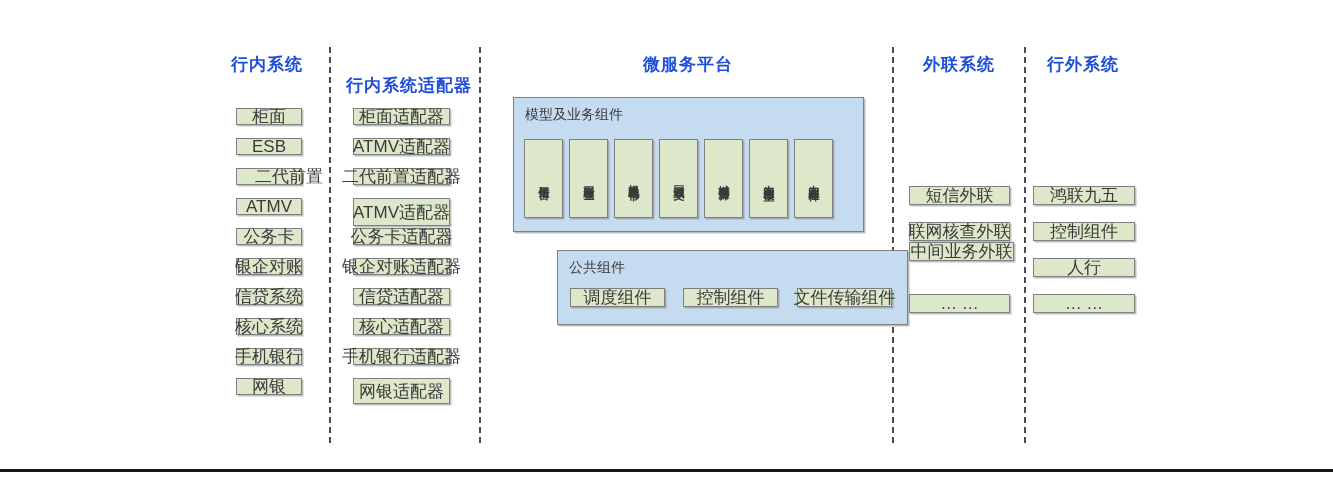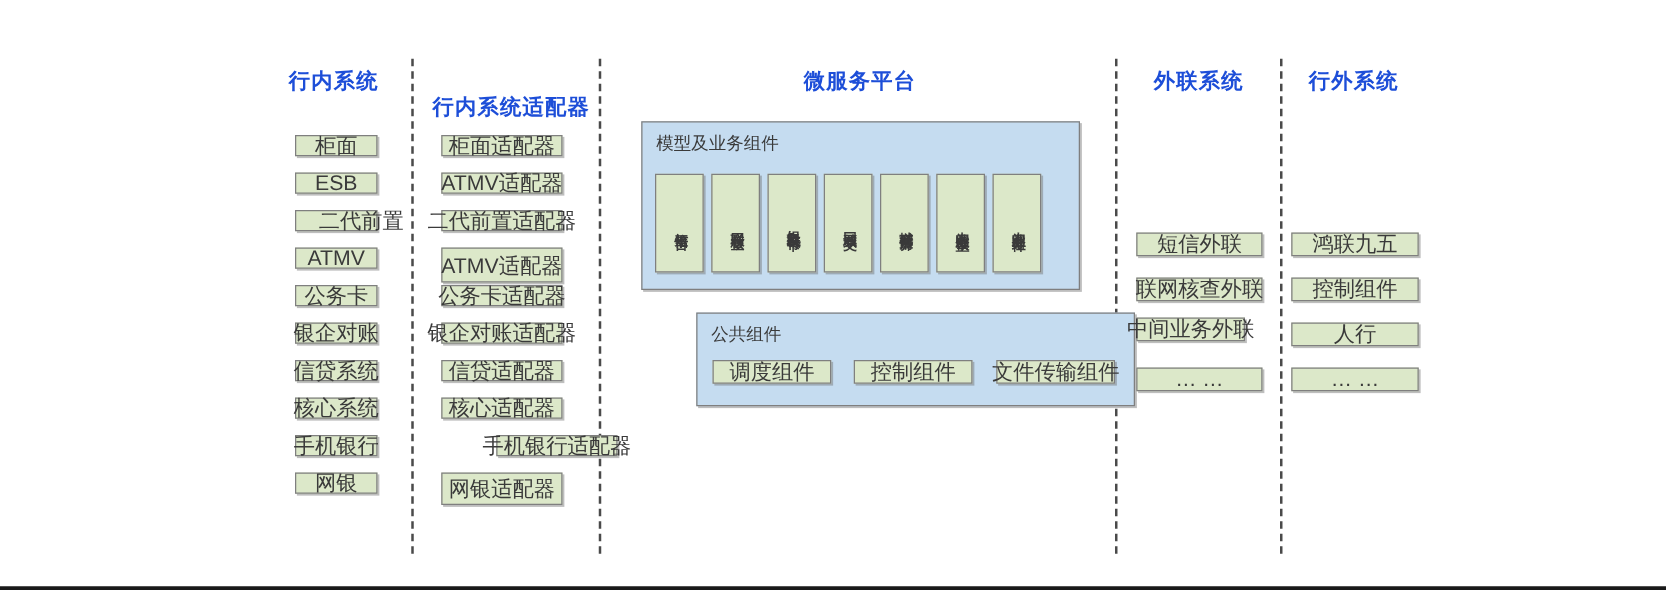--- a/index.html
+++ b/index.html
@@ -72,21 +72,21 @@
   <div class="gbox" style="left:236px;top:378px;width:66px;height:17px;">网银</div>
 
   <div class="gbox" style="left:353px;top:108px;width:97px;height:17px;">柜面适配器</div>
   <div class="gbox" style="left:353px;top:138px;width:97px;height:17px;">ATMV适配器</div>
   <div class="gbox" style="left:353px;top:168px;width:97px;height:17px;">二代前置适配器</div>
   <div class="gbox" style="left:353px;top:198px;width:97px;height:28px;">ATMV适配器</div>
   <div class="gbox" style="left:353px;top:228px;width:97px;height:17px;">公务卡适配器</div>
   <div class="gbox" style="left:353px;top:258px;width:97px;height:17px;">银企对账适配器</div>
   <div class="gbox" style="left:353px;top:288px;width:97px;height:17px;">信贷适配器</div>
   <div class="gbox" style="left:353px;top:318px;width:97px;height:17px;">核心适配器</div>
-  <div class="gbox" style="left:353px;top:348px;width:97px;height:17px;margin-left:44px;">手机银行适配器</div>
+  <div class="gbox" style="left:353px;top:348px;width:97px;height:17px;">手机银行适配器</div>
   <div class="gbox" style="left:353px;top:378px;width:97px;height:26px;">网银适配器</div>
 
   <div class="panel" style="left:513px;top:97px;width:351px;height:135px;">
     <div class="panel-label">模型及业务组件</div>
     <div class="vbox" style="left:10px;top:41px;width:39px;height:79px;">
         <span>短信平台</span>
       </div>
     <div class="vbox" style="left:55px;top:41px;width:39px;height:79px;">
         <span>联网核查</span>
       </div>
@@ -110,21 +110,21 @@
   <div class="panel" style="left:513px;top:250px;width:351px;height:75px;margin-left:44px;">
     <div class="panel-label">公共组件</div>
     <div class="gbox" style="left:12px;top:37px;width:95px;height:19px;">调度组件</div>
     <div class="gbox" style="left:125px;top:37px;width:95px;height:19px;">控制组件</div>
     <div class="gbox" style="left:239px;top:37px;width:95px;height:19px;">文件传输组件</div>
   </div>
 
 
   <div class="gbox" style="left:909px;top:186px;width:101px;height:19px;">短信外联</div>
   <div class="gbox" style="left:909px;top:222px;width:101px;height:19px;">联网核查外联</div>
-  <div class="gbox" style="left:909px;top:254px;width:87px;height:19px;text-align:center;">中间业务外联</div>
+  <div class="gbox" style="left:909px;top:242px;width:105px;height:19px;text-align:center;">中间业务外联</div>
   <div class="gbox" style="left:909px;top:294px;width:101px;height:19px;">… …</div>
 
   <div class="gbox" style="left:1033px;top:186px;width:102px;height:19px;">鸿联九五</div>
   <div class="gbox" style="left:1033px;top:222px;width:102px;height:19px;">控制组件</div>
   <div class="gbox" style="left:1033px;top:258px;width:102px;height:19px;">人行</div>
   <div class="gbox" style="left:1033px;top:294px;width:102px;height:19px;">… …</div>
 
   <div class="bottom-rule"></div>
 
 </div>

